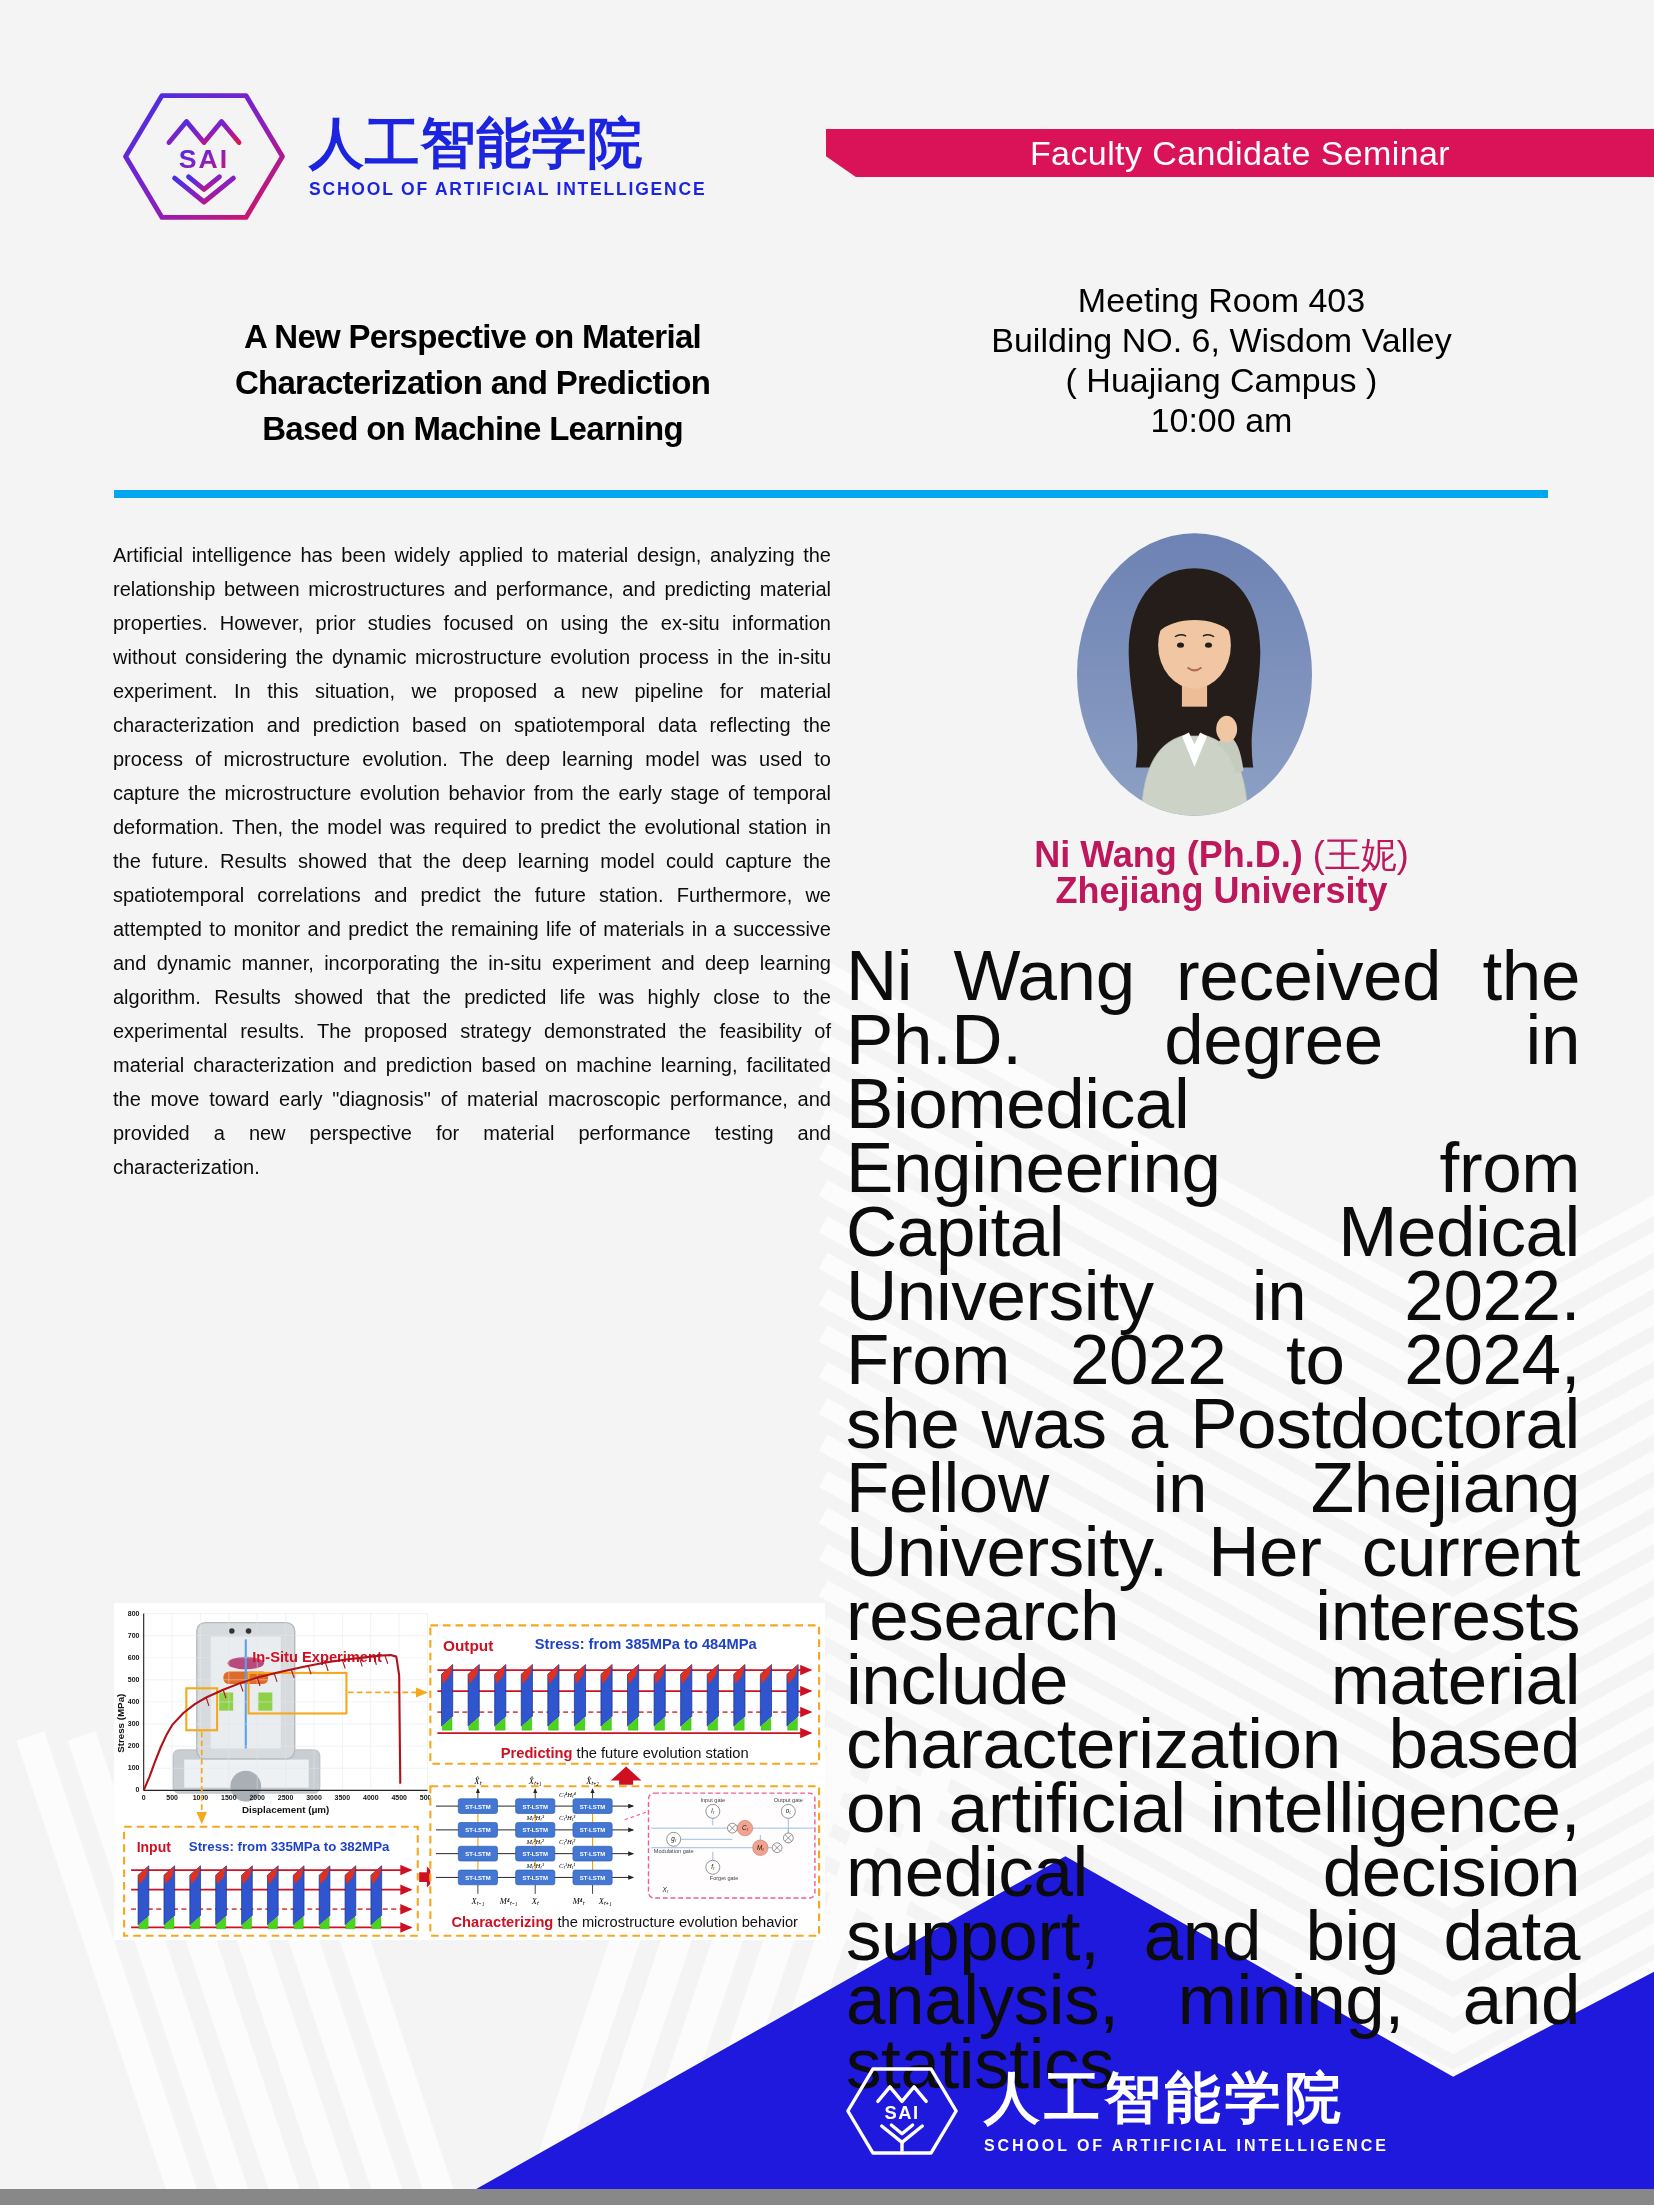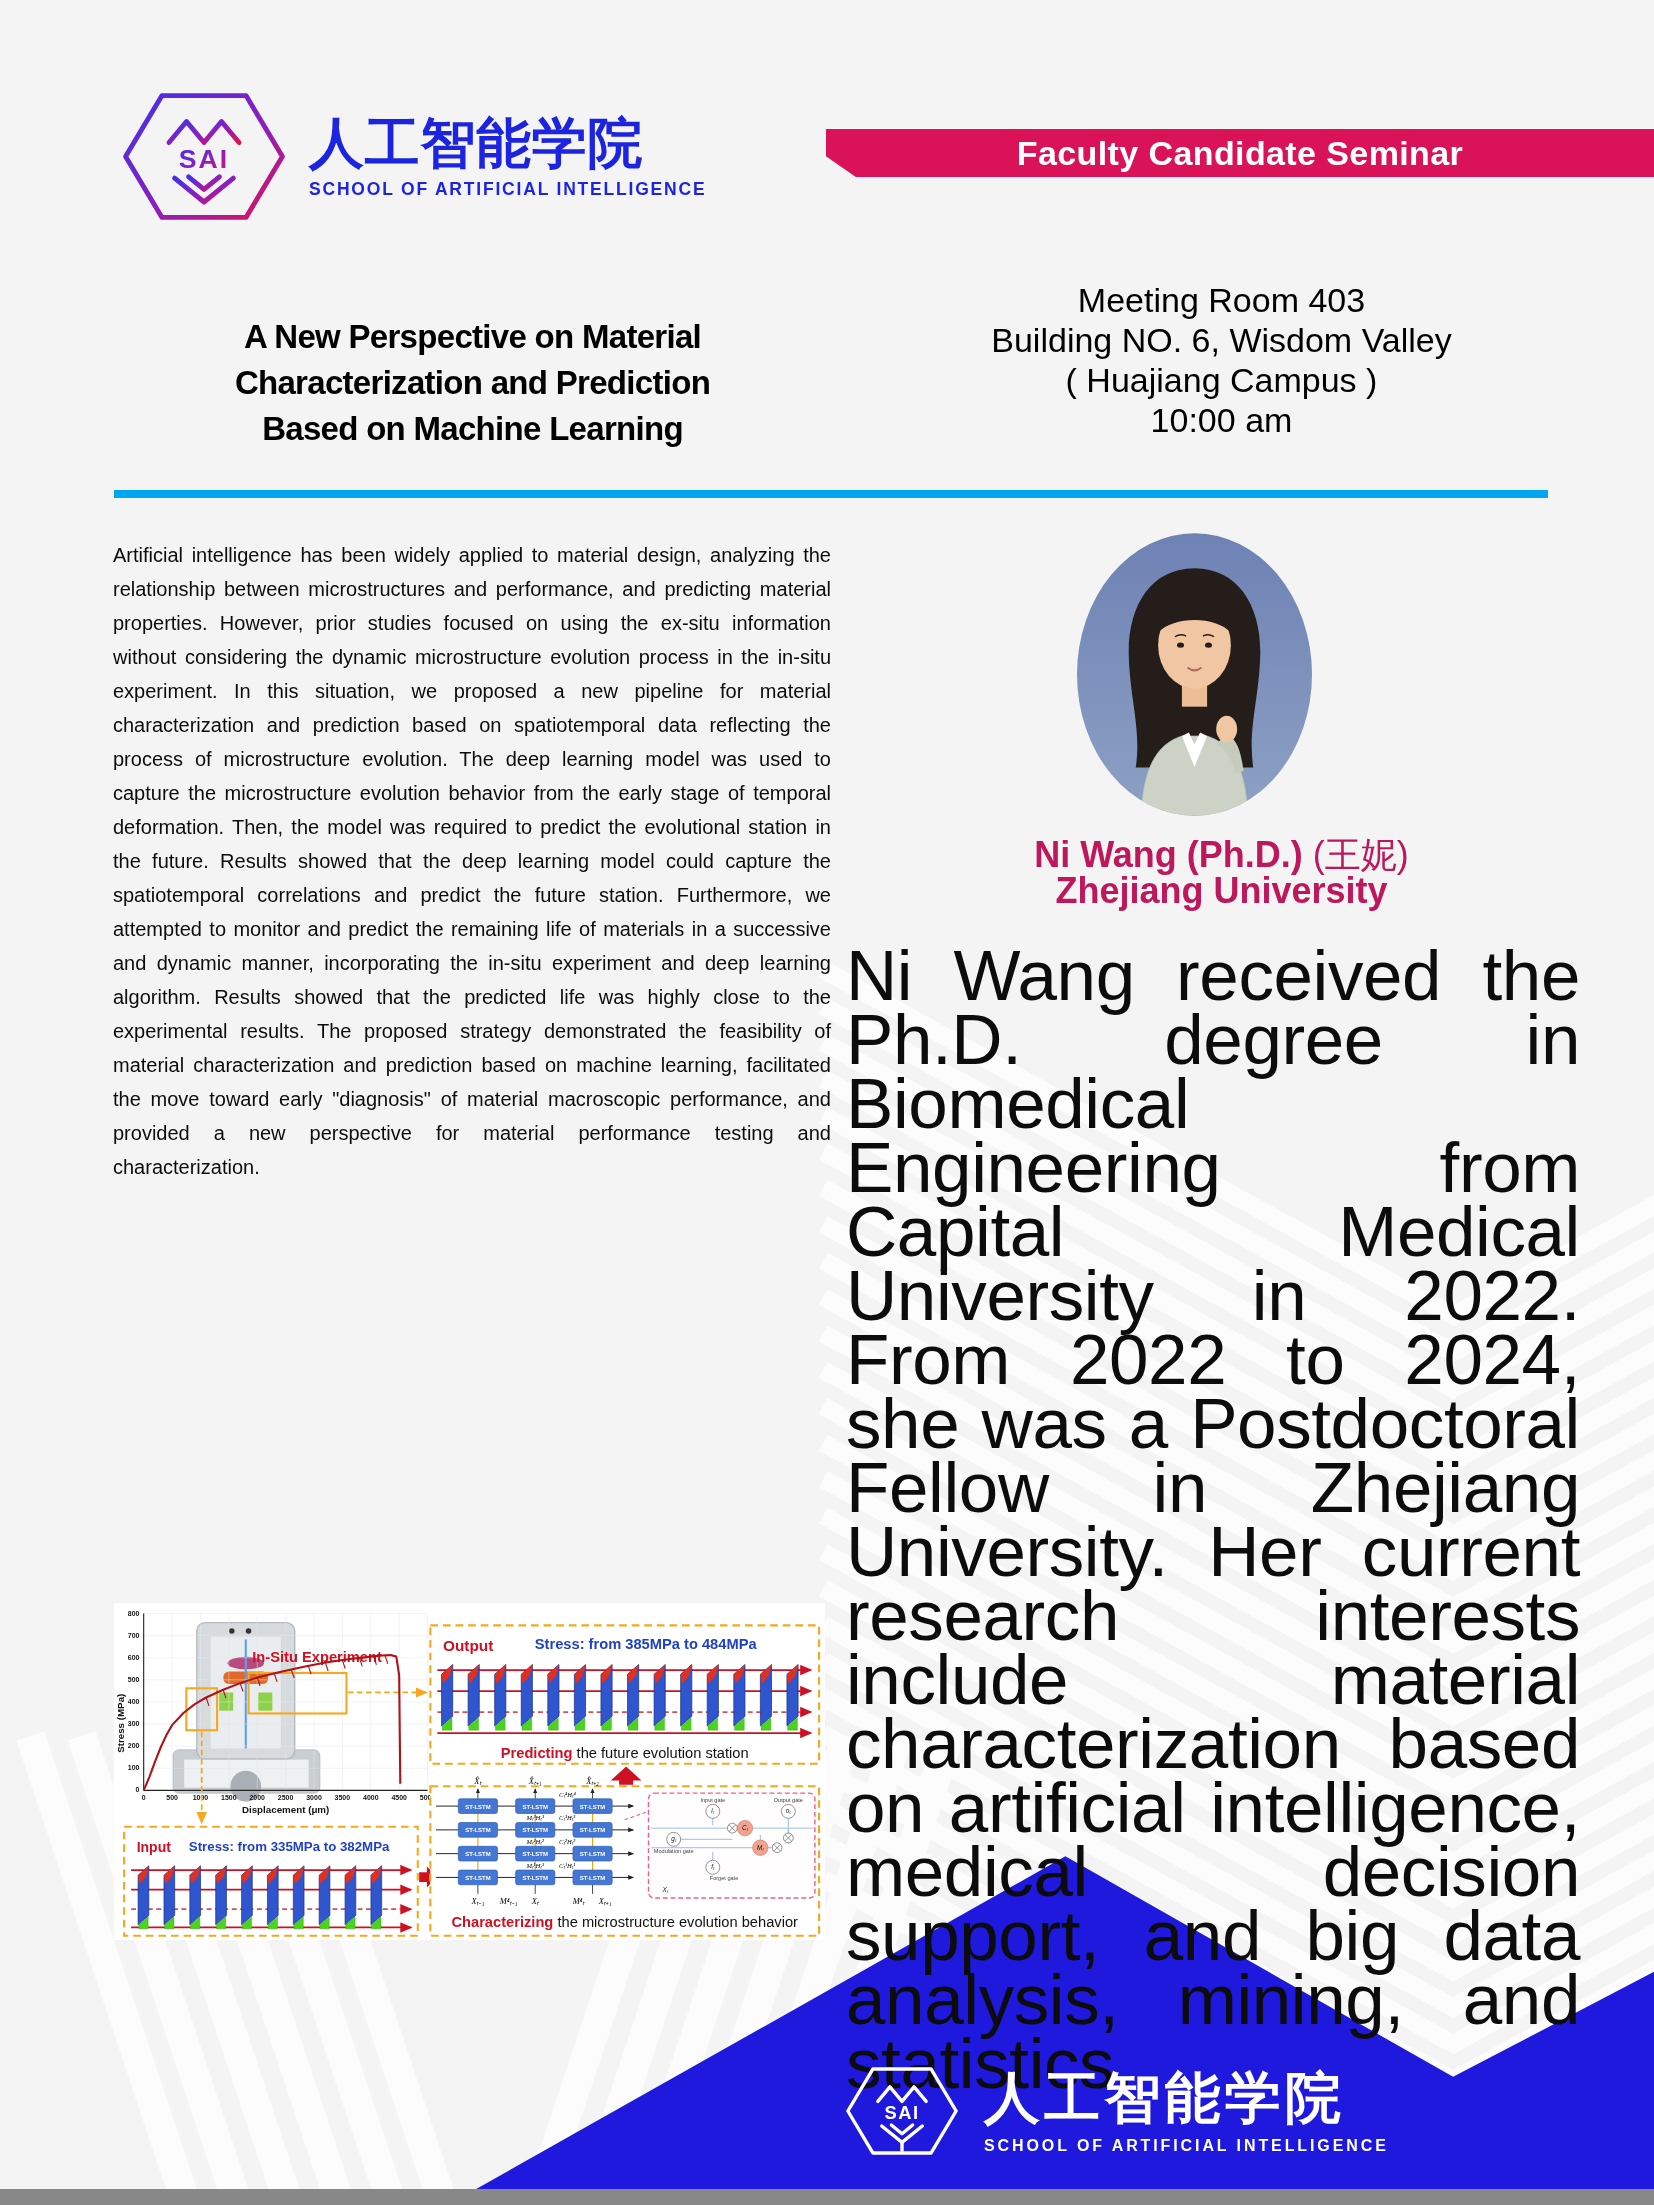--- a/index.html
+++ b/index.html
@@ -8,21 +8,21 @@
   .bg-svg{position:absolute;left:0;top:0;z-index:0;}
   .layer{position:absolute;z-index:2;}
 
   
   .logo-block{left:120px;top:90px;display:flex;align-items:center;gap:21px;}
   .logo-text .cn{font-size:55px;font-weight:bold;color:#1c24e0;letter-spacing:0.7px;line-height:1.1;}
   .logo-text .en{font-size:17.5px;font-weight:bold;color:#1c24e0;letter-spacing:1.8px;margin-top:5.6px;}
   .banner{left:826px;top:129px;width:828px;height:48px;background:#da1358;
           clip-path:polygon(0 0,100% 0,100% 100%,3.6% 100%,0 57%);
           display:flex;align-items:center;justify-content:center;}
-  .banner span{color:#fff;font-weight:bold;font-size:34px;letter-spacing:0.4px;}
+  .banner span{color:#fff;font-weight:normal;font-size:34px;letter-spacing:0.4px;}
 
   .title{left:105px;top:314px;width:735px;text-align:center;font-weight:bold;
          font-size:33px;line-height:46px;letter-spacing:-0.7px;color:#000;}
   .title span{display:block;}
   .event{left:882px;top:280px;width:679px;text-align:center;color:#000;}
   .event .d1{font-size:39px;font-weight:bold;line-height:43px;}
   .event .dn{font-size:34px;line-height:40px;}
 
   .divider{left:114px;top:490px;width:1434px;height:7.7px;background:#00a6ef;}
 

